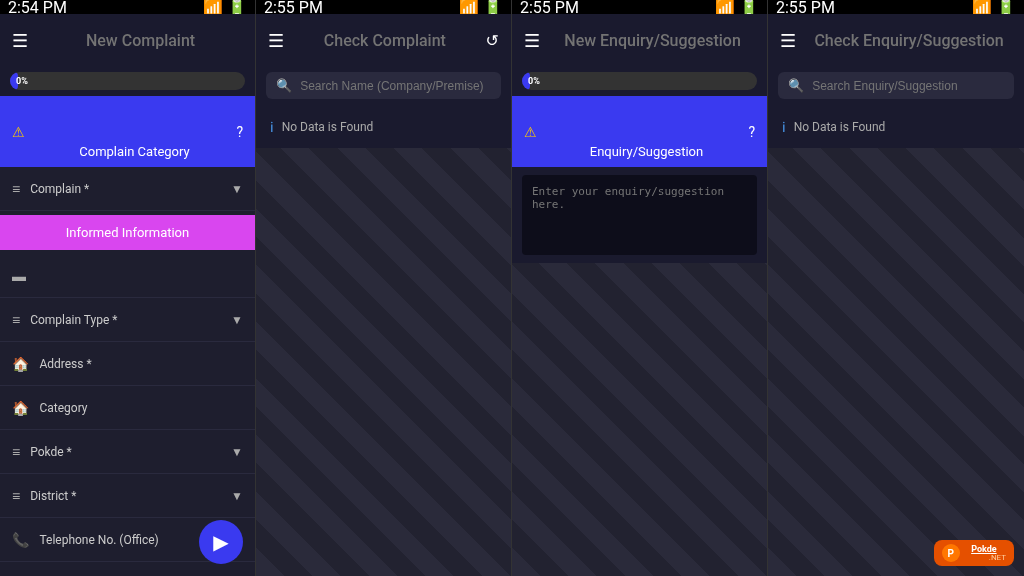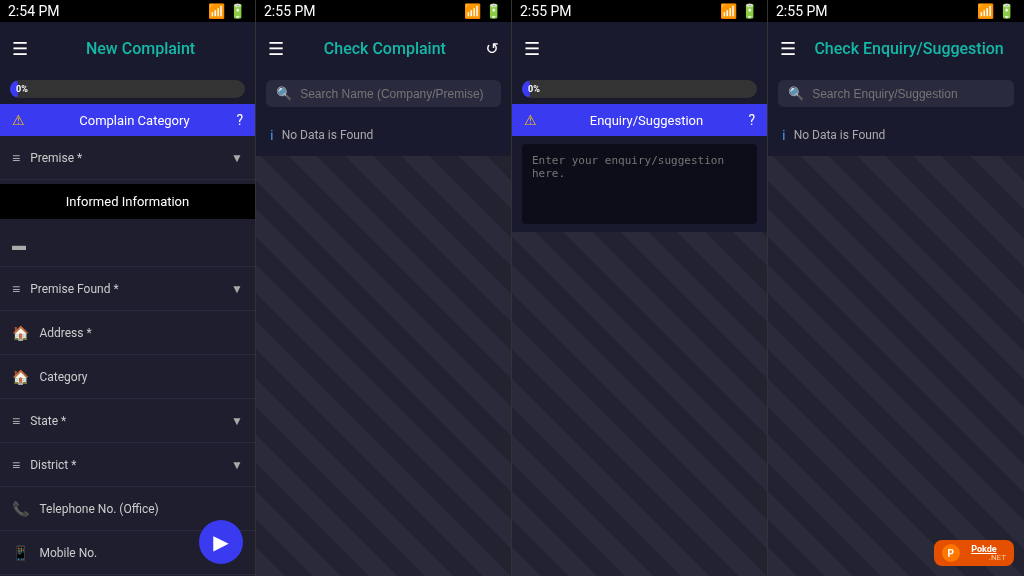--- a/index.html
+++ b/index.html
@@ -8,27 +8,27 @@
       height: 576px;
       overflow: hidden;
       font-family: 'Roboto', Arial, sans-serif;
       display: flex;
       flex-direction: row;
       background: #222;
     }
 
     
     .status-bar {
-      height: 22px;
+      height: 14px;
       background: #000;
       display: flex;
       align-items: center;
       justify-content: space-between;
       padding: 0 8px;
-      font-size: 14px;
+      font-size: 16px;
       color: #fff;
       flex-shrink: 0;
     }
 
     
     .panel {
       width: 256px;
       height: 576px;
       display: flex;
       flex-direction: column;
@@ -47,21 +47,21 @@
       gap: 10px;
       flex-shrink: 0;
     }
 
     .panel-header .menu-icon {
       color: #fff;
       font-size: 18px;
     }
 
     .panel-header .title {
-      color: #14b8a6;
+      color: #737373;
       font-size: 16px;
       font-weight: 500;
       flex: 1;
       text-align: center;
     }
 
     .panel-header .refresh-icon {
       color: #fff;
       font-size: 16px;
     }
@@ -110,20 +110,21 @@
       color: #ffcc00;
       font-size: 14px;
       margin-right: 8px;
     }
 
     .section-row .section-label {
       color: #fff;
       font-size: 13px;
       flex: 1;
       text-align: center;
+      margin-top: 40px;
     }
 
     .section-row .help-icon {
       color: #fff;
       font-size: 14px;
     }
 
     
     .form-content {
       flex: 1;
@@ -154,21 +155,21 @@
 
     .form-row .chevron-icon {
       color: #aaa;
       font-size: 12px;
     }
 
     
     .info-btn {
       margin: 4px 0;
       padding: 10px 12px;
-      background: #000000;
+      background: #d946ef;
       color: #fff;
       font-size: 13px;
       text-align: center;
       flex-shrink: 0;
     }
 
     
     .fab {
       position: absolute;
       bottom: 16px;
@@ -317,51 +318,51 @@
     <div class="section-row">
       <span class="alert-icon">⚠</span>
       <span class="section-label">Complain Category</span>
       <span class="help-icon">?</span>
     </div>
 
     <div class="form-content">
 
       <div class="form-row">
         <span class="row-icon">≡</span>
-        <span class="row-label">Premise *</span>
+        <span class="row-label">Complain *</span>
         <span class="chevron-icon">▼</span>
       </div>
 
       <div class="info-btn">
         <span>Informed Information</span>
       </div>
 
       <div class="form-row">
         <span class="row-icon">▬</span>
       </div>
 
       <div class="form-row">
         <span class="row-icon">≡</span>
-        <span class="row-label">Premise Found *</span>
+        <span class="row-label">Complain Type *</span>
         <span class="chevron-icon">▼</span>
       </div>
 
       <div class="form-row">
         <span class="row-icon">🏠</span>
         <span class="row-label">Address *</span>
       </div>
 
       <div class="form-row">
         <span class="row-icon">🏠</span>
         <span class="row-label">Category</span>
       </div>
 
       <div class="form-row">
         <span class="row-icon">≡</span>
-        <span class="row-label">State *</span>
+        <span class="row-label">Pokde *</span>
         <span class="chevron-icon">▼</span>
       </div>
 
       <div class="form-row">
         <span class="row-icon">≡</span>
         <span class="row-label">District *</span>
         <span class="chevron-icon">▼</span>
       </div>
 
       <div class="form-row">
@@ -404,20 +405,21 @@
     <div class="bg-texture"></div>
   </div>
 
   <div class="enquiry-panel">
     <div class="status-bar">
       <span>2:55 PM</span>
       <span>📶 🔋</span>
     </div>
     <div class="panel-header">
       <span class="menu-icon">☰</span>
+      <span class="title">New Enquiry/Suggestion</span>
     </div>
 
     <div class="progress-bar-container">
       <div class="progress-bar-track">
         <div class="progress-bar-fill" style="width:8px;">
           <span class="progress-label">0%</span>
         </div>
       </div>
     </div>
 

